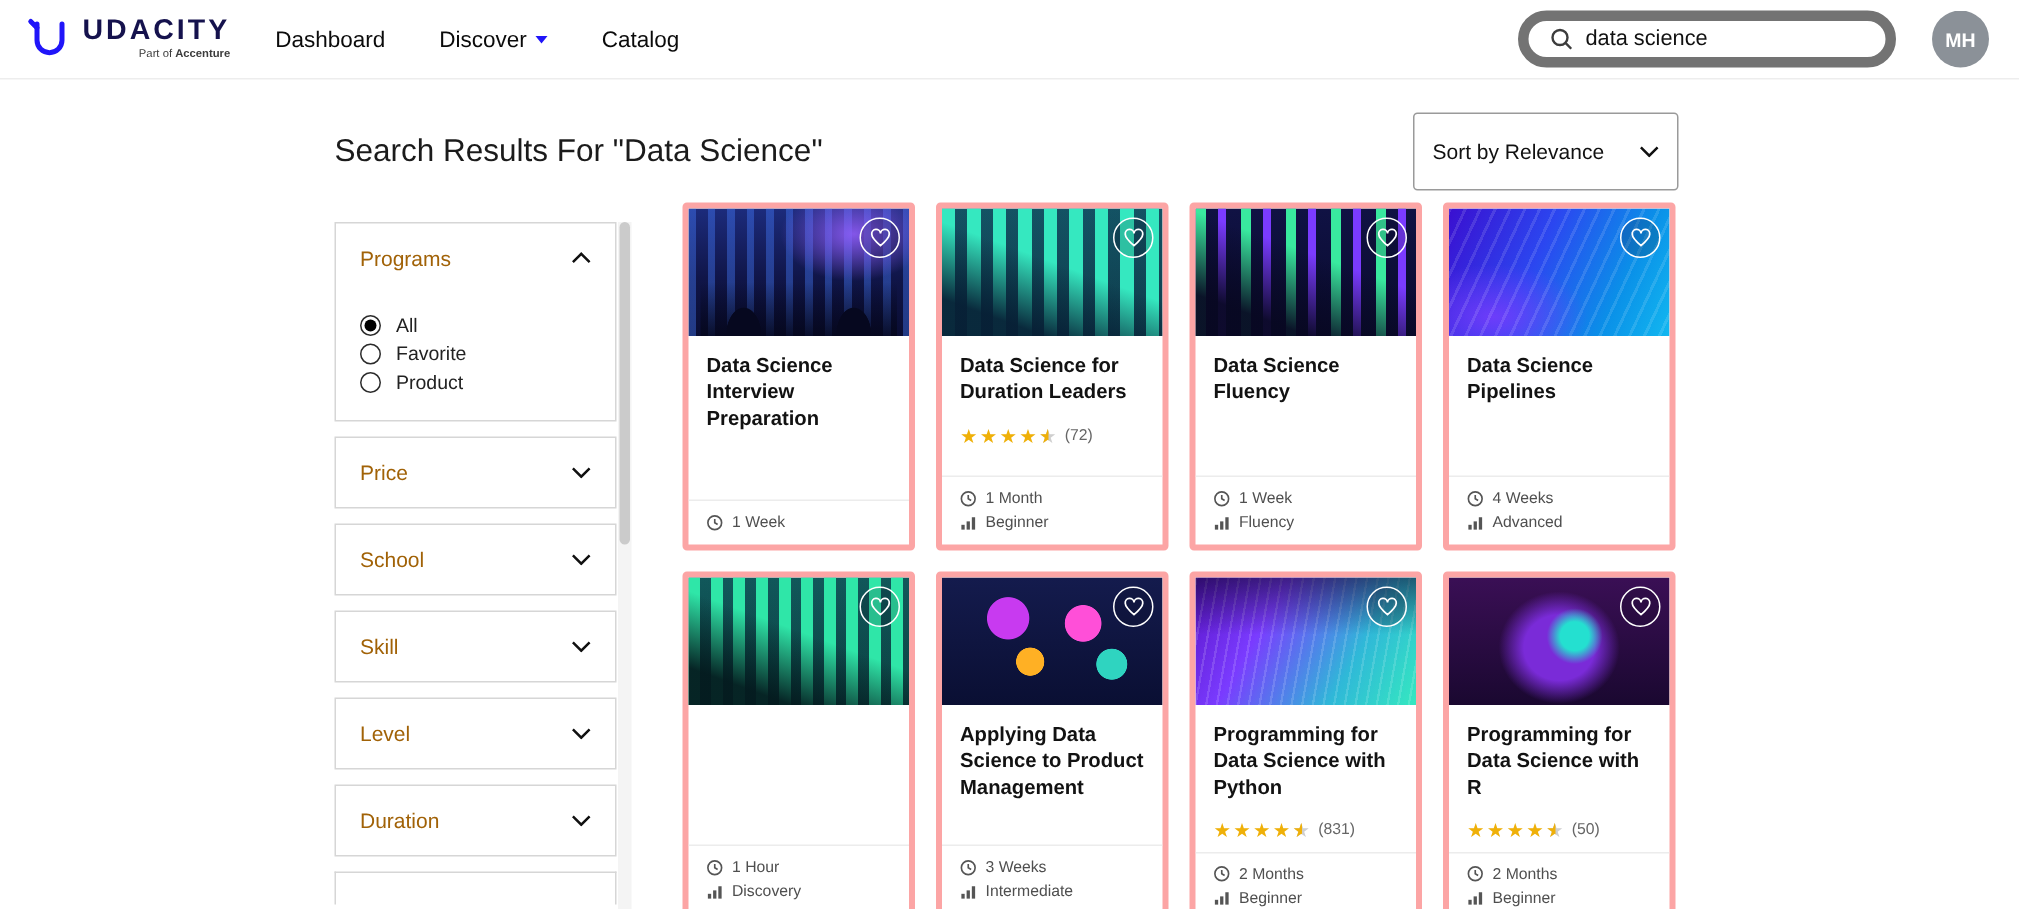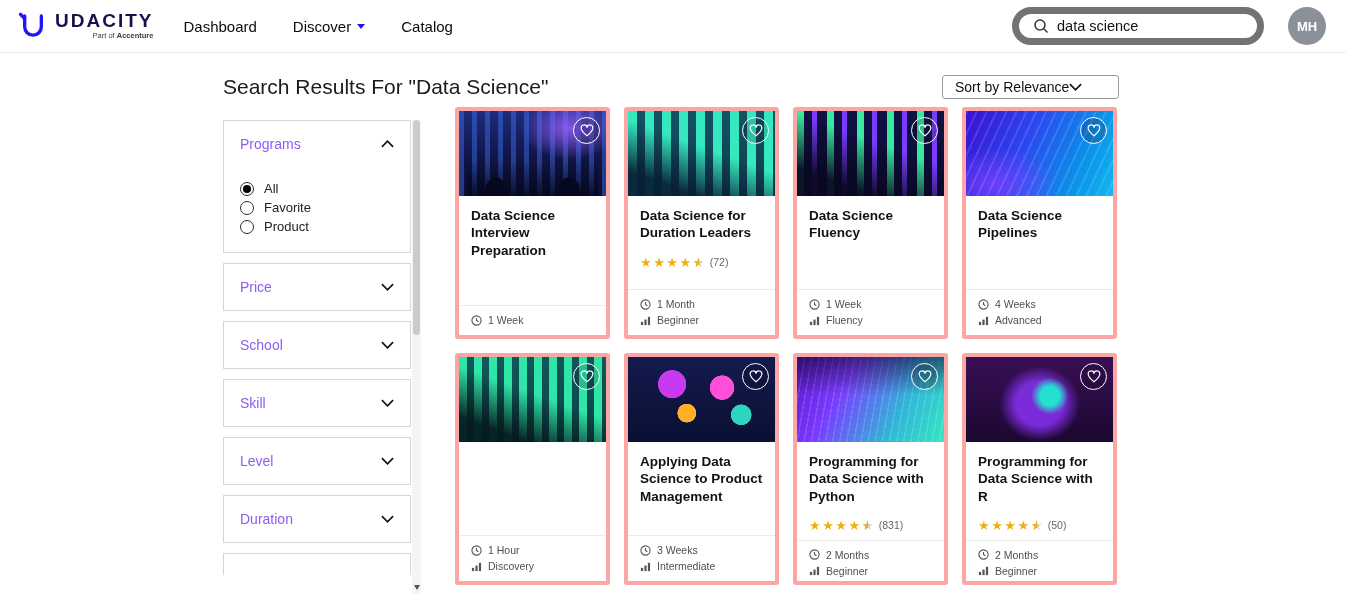--- a/index.html
+++ b/index.html
@@ -22,30 +22,30 @@
     border-radius:22px; display:flex; align-items:center; padding:0 14px; background:#fff; }
   .search-box input { border:none; outline:none; font-size:14.5px; width:170px; color:#111;
     font-family:"Liberation Sans", sans-serif; background:transparent; }
   .avatar { width:38px; height:38px; border-radius:50%; background:#8b9198; color:#fff;
     font-size:13px; font-weight:700; display:flex; align-items:center; justify-content:center;
     margin-left:24px; cursor:pointer; }
 
   
   .page-header { margin:22px 227px 0 223px; display:flex; justify-content:space-between; align-items:center; }
   .page-title { font-size:21px; font-weight:500; color:#1b1b1b; }
-  .sort-box { width:177px; height:24px; border:1px solid #9a9a9a; border-radius:3px; background:#fff;
-    display:flex; align-items:center; padding:0 12px; font-size:14px;
+  .sort-box { width:177px; height:52px; border:1px solid #9a9a9a; border-radius:3px; background:#fff;
+    display:flex; align-items:center; justify-content:space-between; padding:0 12px; font-size:14px;
     cursor:pointer; }
 
   
   .main { display:flex; margin-left:223px; margin-top:8px; }
   .filters { width:198px; position:relative; margin-top:13px; flex-shrink:0; }
   .filter-box { width:188px; border:1px solid #d6d6d6; background:#fff; margin-bottom:10px; }
   .fb-head { display:flex; align-items:center; justify-content:space-between; padding:15px 16px; cursor:pointer; }
-  .flabel { font-size:14px; color:#8b5cf6; }
+  .flabel { font-size:14px; color:#a16207; }
   .fb-options { padding:2px 16px 18px; display:flex; flex-direction:column; gap:4px;margin-top:12px; }
   .radio-row { display:flex; align-items:center; gap:10px; cursor:pointer; }
   .radio { width:14px; height:14px; border:1.5px solid #2b2b2b; border-radius:50%; position:relative; flex-shrink:0; }
   .radio.checked::after { content:''; position:absolute; inset:2px; background:#000; border-radius:50%; }
   .radio-lbl { font-size:13px; color:#222; }
   .filter-box.partial { height:22px; border-bottom:none; }
   .scrollbar { position:absolute; left:189px; top:0; width:9px; height:474px; background:#f4f4f4; }
   .sb-thumb { position:absolute; top:0; left:1px; width:7px; height:215px; background:#cbcbcb; border-radius:4px; }
   .sb-arrow { position:absolute; bottom:2px; left:1px; width:7px; height:10px; display:flex; align-items:center; justify-content:center; cursor:pointer; }
   .sb-arrow::after { content:''; width:0; height:0; border-left:3.5px solid transparent;

